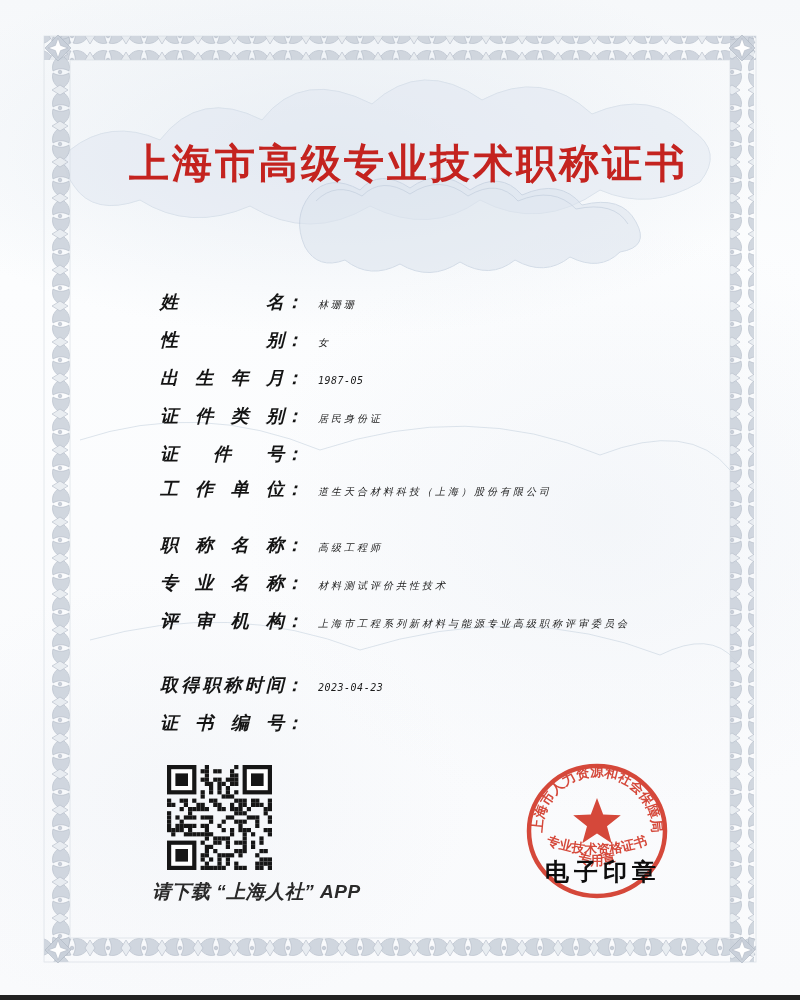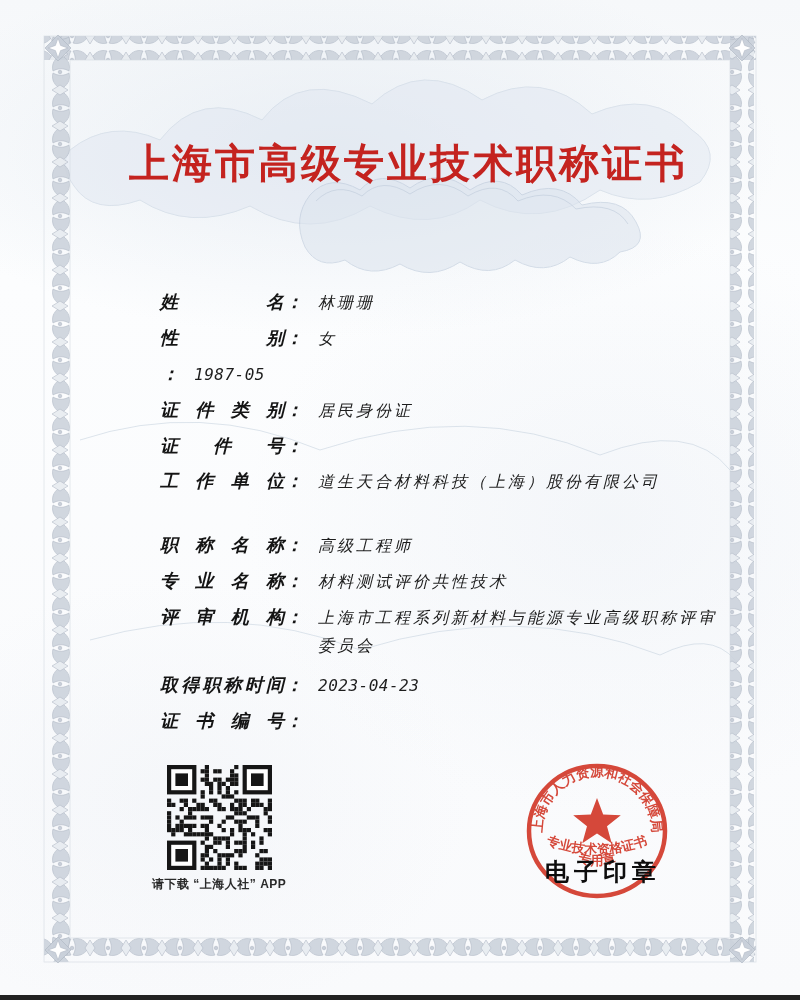--- a/index.html
+++ b/index.html
@@ -24,26 +24,26 @@
   .g1{top:288px;}
   .g2{top:531px;}
   .g3{top:671px;}
   .row{display:flex;align-items:baseline;line-height:28px;margin-bottom:7px;}
   .flabel{
     display:inline-block;width:124px;flex:0 0 124px;
     font-size:18px;font-weight:700;color:#141414;
     text-align:justify;text-align-last:justify;
   }
   .fcolon{font-size:18px;font-weight:700;color:#141414;margin:0 15px 0 1px;}
-  .fvalue{font-size:16px;color:#1d1d1d;max-width:408px;}
+  .fvalue{font-size:10px;color:#1d1d1d;max-width:408px;}
   .cjk{font-family:"DejaVu Serif",serif;letter-spacing:3px;}
   .num{font-family:"DejaVu Sans Mono",monospace;letter-spacing:0.5px;}
   .qr-block{position:absolute;left:152px;top:765px;width:220px;}
   .qr-svg{margin-left:15px;}
-  .qr-cap{margin-top:4px;font-size:12px;font-weight:700;color:#2a2a2a;line-height:20px;letter-spacing:0.5px;}
+  .qr-cap{margin-top:12px;font-size:19px;font-weight:700;color:#2a2a2a;line-height:20px;letter-spacing:0.5px;font-style:italic;}
   .seal-svg{position:absolute;left:518px;top:758px;width:160px;height:152px;}
   .stext{fill:#d2392a;font-weight:700;font-family:"DejaVu Serif",serif;}
   .eseal{
     position:absolute;left:545px;top:856px;
     font-size:24px;font-weight:700;letter-spacing:5px;color:#0d0d0d;
     font-family:"Liberation Sans",sans-serif;
   }
   .scanbar{position:absolute;left:0;top:995px;width:800px;height:5px;background:#222;}
 </style>
 </head>
@@ -106,20 +106,21 @@
       <span class="flabel">姓名</span>
         <span class="fcolon">：</span>
       <span class="fvalue cjk">林珊珊</span>
     </div>
     <div class="row">
       <span class="flabel">性别</span>
         <span class="fcolon">：</span>
       <span class="fvalue cjk">女</span>
     </div>
     <div class="row">
+      <span class="flabel">出生年月</span>
         <span class="fcolon">：</span>
       <span class="fvalue num">1987-05</span>
     </div>
     <div class="row">
       <span class="flabel">证件类别</span>
         <span class="fcolon">：</span>
       <span class="fvalue cjk">居民身份证</span>
     </div>
     <div class="row">
       <span class="flabel">证件号</span>

